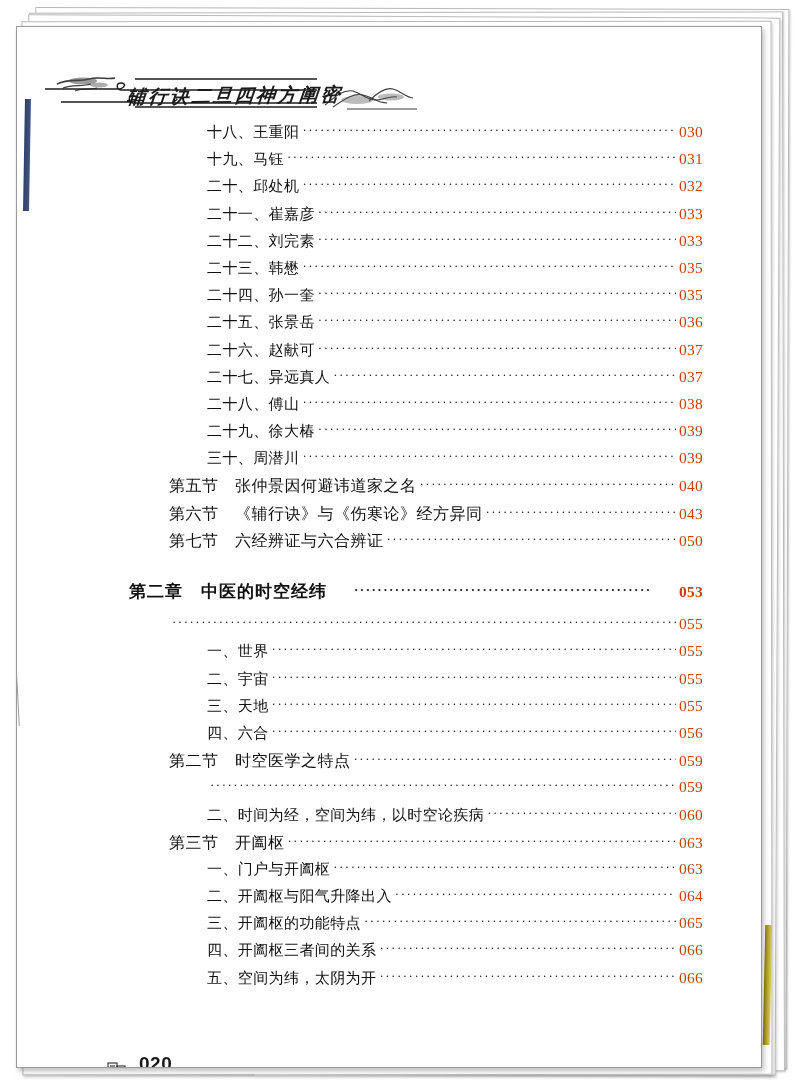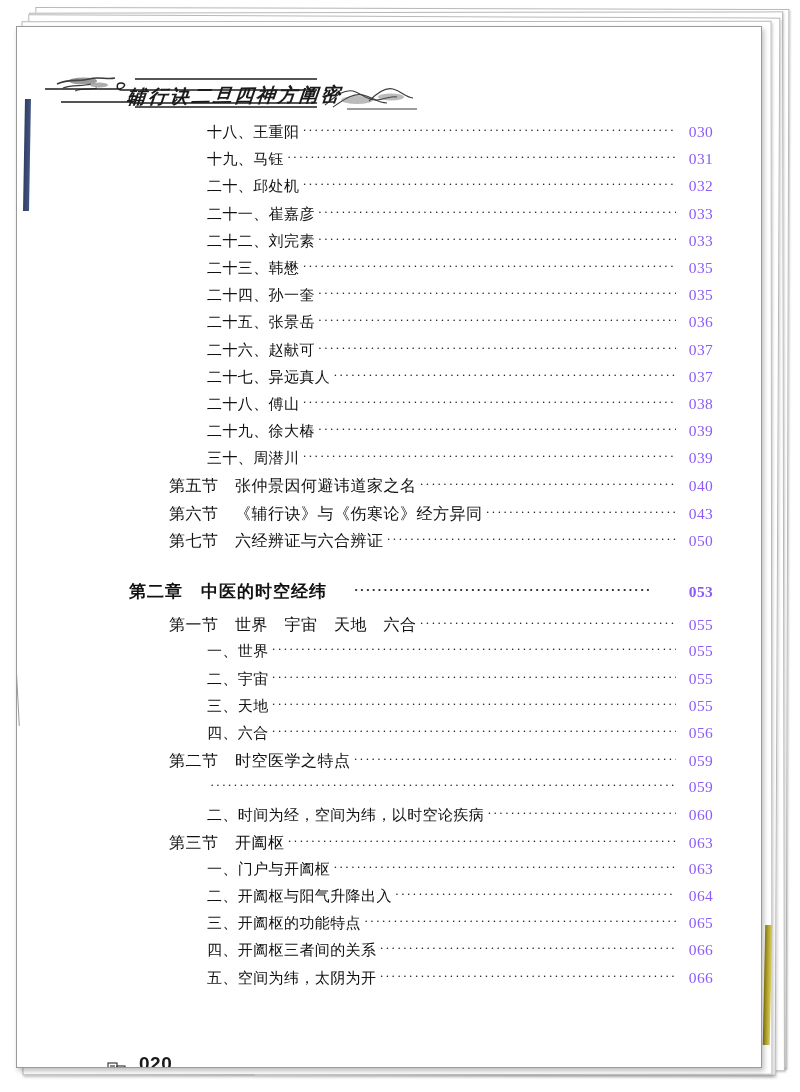--- a/index.html
+++ b/index.html
@@ -65,23 +65,23 @@
   .row .leader{
     flex:1 1 auto;margin:0 3px;
     position:relative;top:-3px;
     overflow:hidden;
     color:#222;
     font-size:13px;
     letter-spacing:1.5px;
     font-family:"Liberation Serif","DejaVu Serif",serif;
   }
   .row .pageno{
-    flex:0 0 auto;width:34px;text-align:right;
+    flex:0 0 auto;width:34px;text-align:left;
     font-family:"Liberation Serif","DejaVu Serif",serif;
-    font-size:15.5px;color:#8b5cf6;letter-spacing:.3px;
+    font-size:15.5px;color:#c2410c;letter-spacing:.3px;
   }
 
   
   .lvl-chapter { padding-left:112px; padding-right:48px; font-size:17px; font-weight:700; }
   .lvl-section { padding-left:152px; padding-right:48px; font-size:16px; }
   .lvl-item    { padding-left:190px; padding-right:48px; font-size:15px; }
 
   .lvl-chapter .label{letter-spacing:1px;}
   .lvl-section .label{letter-spacing:.5px;}
   .lvl-item .label{letter-spacing:.4px;}
@@ -224,21 +224,20 @@
         <span class="label">第七节　六经辨证与六合辨证</span>
         <span class="leader">········································································································································································································</span>
         <span class="pageno">050</span>
       </div>
       <div class="row lvl-chapter gap-before gap-after">
         <span class="label">第二章　中医的时空经纬</span>
         <span class="leader">········································································································································································································</span>
         <span class="pageno">053</span>
       </div>
       <div class="row lvl-section">
-        <span class="label">第一节　世界　宇宙　天地　六合</span>
         <span class="leader">········································································································································································································</span>
         <span class="pageno">055</span>
       </div>
       <div class="row lvl-item">
         <span class="label">一、世界</span>
         <span class="leader">········································································································································································································</span>
         <span class="pageno">055</span>
       </div>
       <div class="row lvl-item">
         <span class="label">二、宇宙</span>

